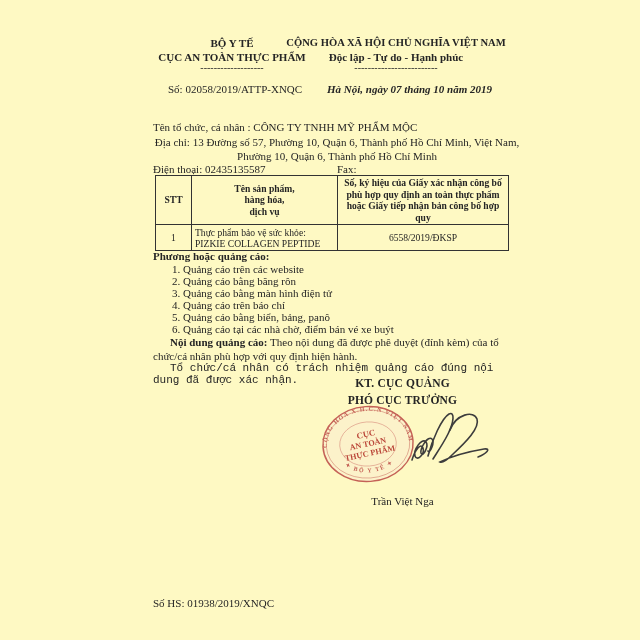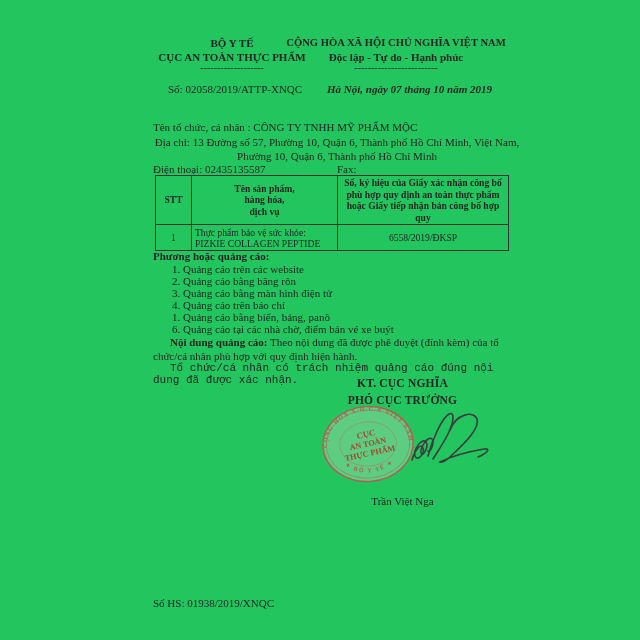--- a/index.html
+++ b/index.html
@@ -1,18 +1,18 @@
 <!DOCTYPE html>
 <html><head>
 <meta charset="utf-8">
 <style>
   html,body{margin:0;padding:0;background:#ececea;}
   .page{
     position:relative;width:640px;height:640px;margin:0 auto;
-    background:#22c55e;overflow:hidden;
+    background:#fef9c3;overflow:hidden;
     font-family:"Liberation Serif","DejaVu Serif",serif;
     color:#252525;
   }
   .abs{position:absolute;}
   .center{text-align:center;}
   .b{font-weight:bold;}
   .i{font-style:italic;}
 
   .hdr-left{left:148px;top:36px;width:168px;font-size:11px;line-height:14px;}
   .hdr-right{left:281px;top:36px;width:230px;line-height:14px;}
@@ -109,30 +109,30 @@
     </tr>
   </tbody>
     </table>
 
   <div class="abs media-head b">Phương hoặc quảng cáo:</div>
   <div class="abs media-list">
     <div>1. Quảng cáo trên các website</div>
     <div>2. Quảng cáo bằng băng rôn</div>
     <div>3. Quảng cáo bằng màn hình điện tử</div>
     <div>4. Quảng cáo trên báo chí</div>
-    <div>1. Quảng cáo bằng biển, bảng, panô</div>
+    <div>5. Quảng cáo bằng biển, bảng, panô</div>
     <div>6. Quảng cáo tại các nhà chờ, điểm bán vé xe buýt</div>
   </div>
 
   <div class="abs para">
     <span class="b">Nội dung quảng cáo:</span><span> Theo nội dung đã được phê duyệt (đính kèm) của tổ chức/cá nhân phù hợp với quy định hiện hành.</span>
   </div>
   <div class="abs para2">Tổ chức/cá nhân có trách nhiệm quảng cáo đúng nội dung đã được xác nhận.</div>
 
-  <div class="abs kt center b">KT. CỤC NGHĨA</div>
+  <div class="abs kt center b">KT. CỤC QUẢNG</div>
   <div class="abs pho center b">PHÓ CỤC TRƯỞNG</div>
 
   <svg class="abs stamp" viewBox="0 0 200 170">
     <defs>
       <path id="arcTop" d="M 14,88 A 86,72 0 1 1 186,88" fill="none"></path>
       <path id="arcBot" d="M 26,84 A 74,60 0 1 0 174,84" fill="none"></path>
     </defs>
     <g transform="rotate(-4 100 85)">
       <ellipse cx="100" cy="85" rx="94" ry="78" fill="rgba(247,226,222,0.30)" stroke="#c0564e" stroke-width="3"></ellipse>
       <ellipse cx="100" cy="85" rx="87" ry="71" fill="none" stroke="#c0564e" stroke-width="1"></ellipse>

